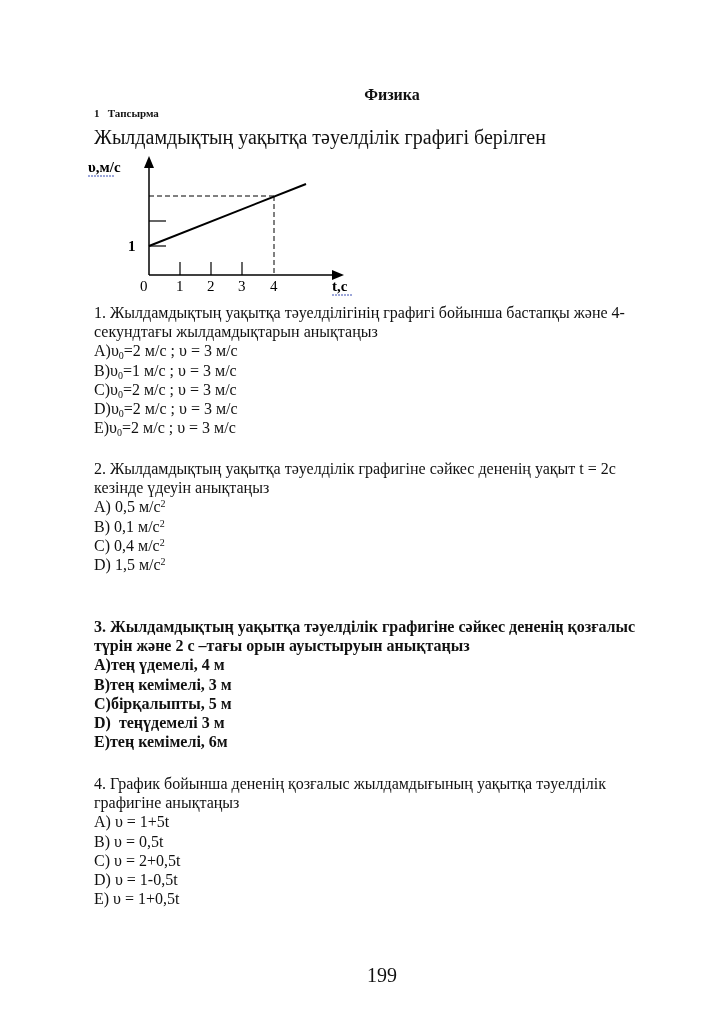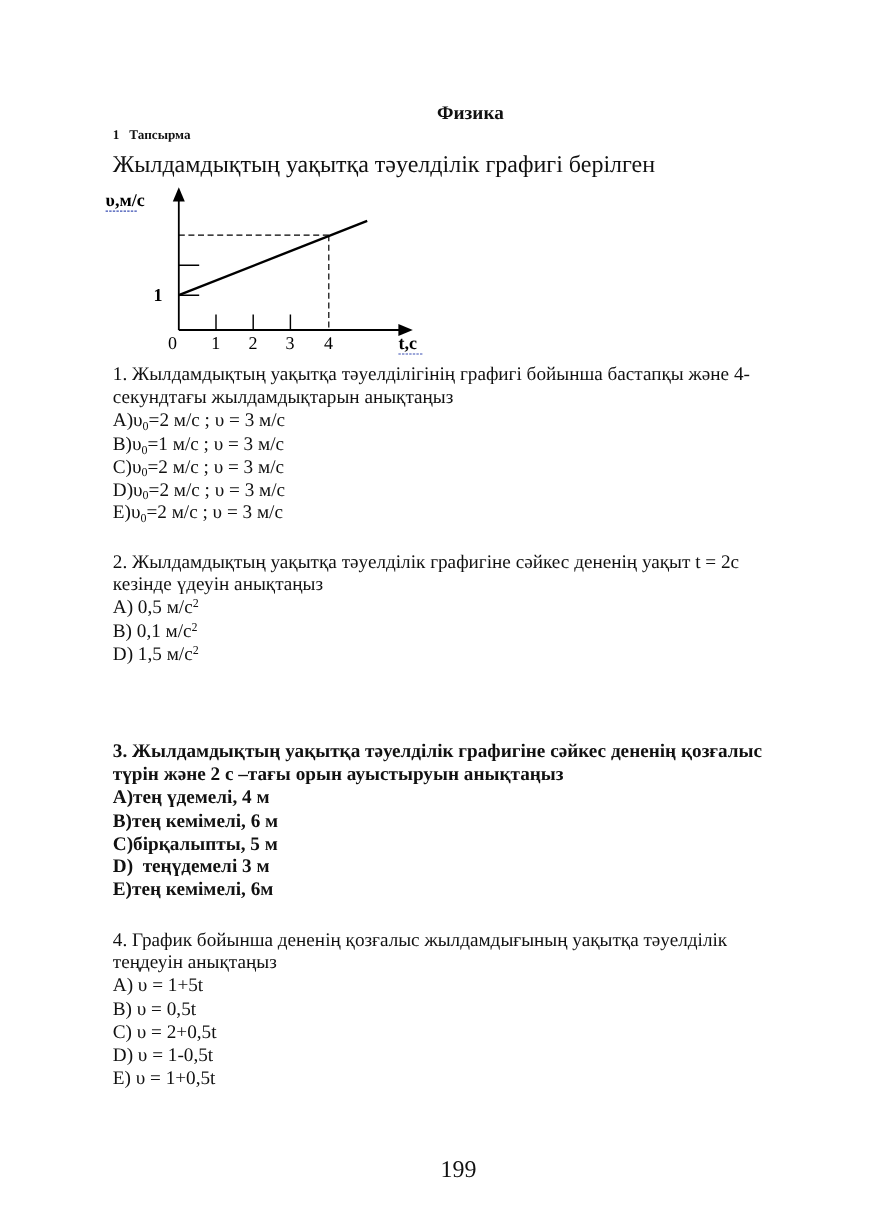--- a/index.html
+++ b/index.html
@@ -67,36 +67,37 @@
     <p class="opt"><span>C)</span><span>υ</span><sub>0</sub><span>=2 м/с ; υ = 3 м/с</span></p>
     <p class="opt"><span>D)</span><span>υ</span><sub>0</sub><span>=2 м/с ; υ = 3 м/с</span></p>
     <p class="opt"><span>E)</span><span>υ</span><sub>0</sub><span>=2 м/с ; υ = 3 м/с</span></p>
   </div>
 
   <div class="block q2">
     <p>2. Жылдамдықтың уақытқа тәуелділік графигіне сәйкес дененің  уақыт t = 2с</p>
     <p>кезінде үдеуін анықтаңыз</p>
     <p class="opt"><span>A)</span><span> 0,5 м/с</span><sup>2</sup></p>
     <p class="opt"><span>B)</span><span> 0,1 м/с</span><sup>2</sup></p>
+    <p class="opt"><span>C)</span><span> 0,4 м/с</span><sup>2</sup></p>
     <p class="opt"><span>D)</span><span> 1,5 м/с</span><sup>2</sup></p>
   </div>
 
   <div class="block q3">
     <p>3. Жылдамдықтың уақытқа тәуелділік графигіне сәйкес дененің қозғалыс</p>
     <p>түрін және 2 с –тағы орын ауыстыруын анықтаңыз</p>
     <p class="opt"><span>A)</span><span>тең үдемелі, 4 м</span></p>
-    <p class="opt"><span>B)</span><span>тең кемімелі, 6 м</span></p>
+    <p class="opt"><span>B)</span><span>тең кемімелі, 3 м</span></p>
     <p class="opt"><span>C)</span><span>бірқалыпты, 5 м</span></p>
     <p class="opt"><span>D)</span><span>  теңүдемелі 3 м</span></p>
     <p class="opt"><span>E)</span><span>тең кемімелі, 6м</span></p>
   </div>
 
   <div class="block q4">
     <p>4.  График бойынша  дененің қозғалыс жылдамдығының уақытқа тәуелділік</p>
-    <p>теңдеуін анықтаңыз</p>
+    <p>графигіне анықтаңыз</p>
     <p class="opt"><span>A)</span><span> υ = 1+5t</span></p>
     <p class="opt"><span>B)</span><span> υ = 0,5t</span></p>
     <p class="opt"><span>C)</span><span> υ = 2+0,5t</span></p>
     <p class="opt"><span>D)</span><span> υ = 1-0,5t</span></p>
     <p class="opt"><span>E)</span><span> υ = 1+0,5t</span></p>
   </div>
 
   <div class="pagenum">199</div>
 </div>
 

